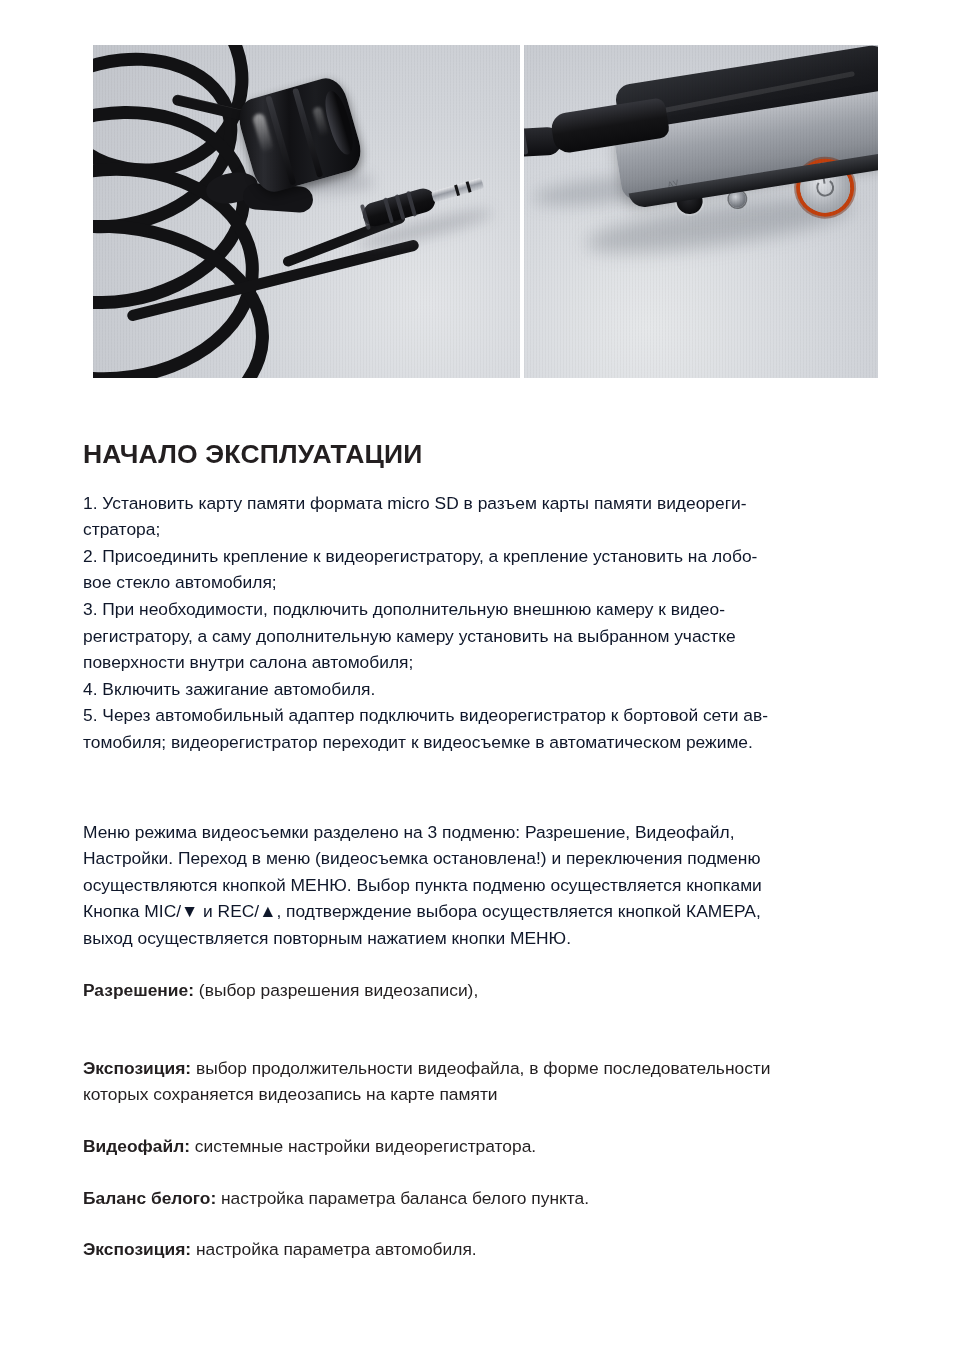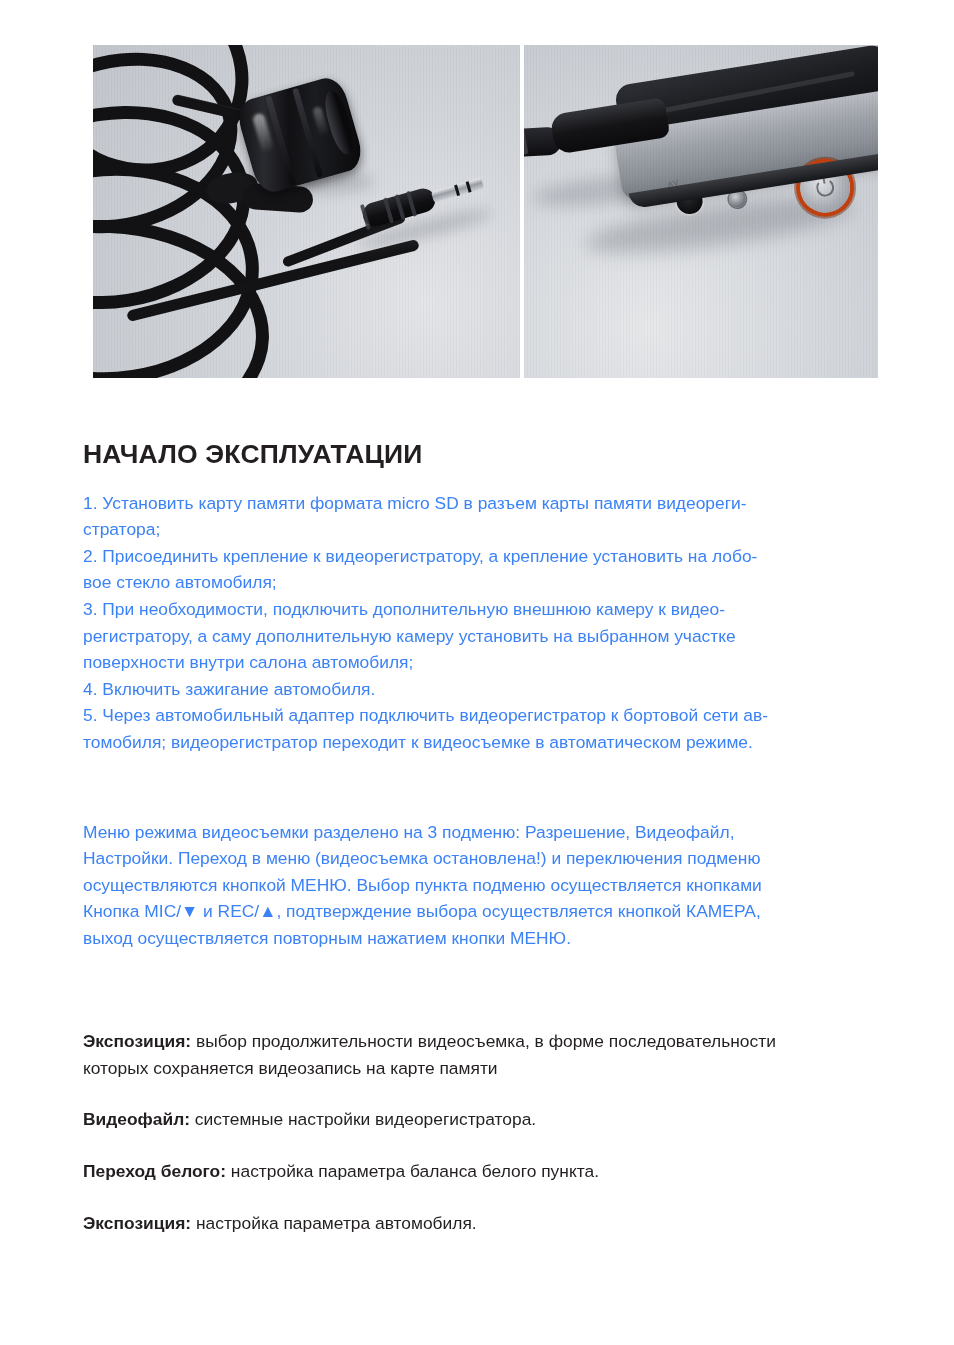--- a/index.html
+++ b/index.html
@@ -358,21 +358,21 @@
     font-weight: bold;
     letter-spacing: .2px;
     color: #231f20;
     margin: 0;
     line-height: 1.12;
   }
 
   .para {
     font-size: 17.4px;
     line-height: 26.6px;
-    color: #3b82f6;
+    color: #0f172a;
     margin: 0;
     text-align: left;
     white-space: pre-line;
   }
 
   .spacer-after-h2 { height: 20px; }
   .gap-sections { height: 43px; }
   .gap-para { height: 25px; }
 
   .term-line {
@@ -487,38 +487,41 @@
 
     <div class="spacer-after-h2"></div>
     <p class="para">Меню режима видеосъемки разделено на 3 подменю: Разрешение, Видеофайл,
 Настройки. Переход в меню (видеосъемка остановлена!) и переключения подменю
 осуществляются кнопкой МЕНЮ. Выбор пункта подменю осуществляется кнопками
 Кнопка MIC/▼ и REC/▲, подтверждение выбора осуществляется кнопкой КАМЕРА,
 выход осуществляется повторным нажатием кнопки МЕНЮ.</p>
 
     <div class="gap-para"></div>
 
+    <p class="term-line">
+      <b>Разрешение:</b><span class="term-body"> (выбор разрешения видеозаписи),</span>
+    </p>
 
     <div class="gap-para"></div>
 
     <p class="term-line" style="white-space: pre-line;">
-      <b>Экспозиция:</b><span class="term-body"> выбор продолжительности видеосъемка, в форме последовательности
+      <b>Экспозиция:</b><span class="term-body"> выбор продолжительности видеофайла, в форме последовательности
 которых сохраняется видеозапись на карте памяти</span>
     </p>
 
     <div class="gap-para"></div>
 
     <p class="term-line">
       <b>Видеофайл:</b><span class="term-body">  системные настройки видеорегистратора.</span>
     </p>
 
     <div class="gap-para"></div>
 
     <p class="term-line">
-      <b>Переход белого:</b><span class="term-body"> настройка параметра баланса белого пункта.</span>
+      <b>Баланс белого:</b><span class="term-body"> настройка параметра баланса белого пункта.</span>
     </p>
 
     <div class="gap-para"></div>
 
     <p class="term-line">
       <b>Экспозиция:</b><span class="term-body"> настройка параметра автомобиля.</span>
     </p>
 
   </div>
 </div>

